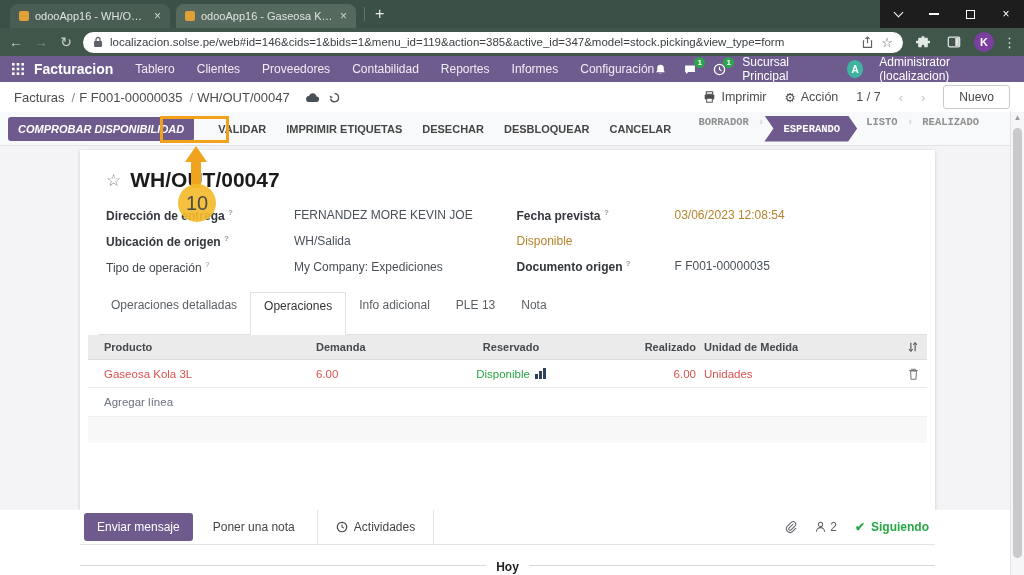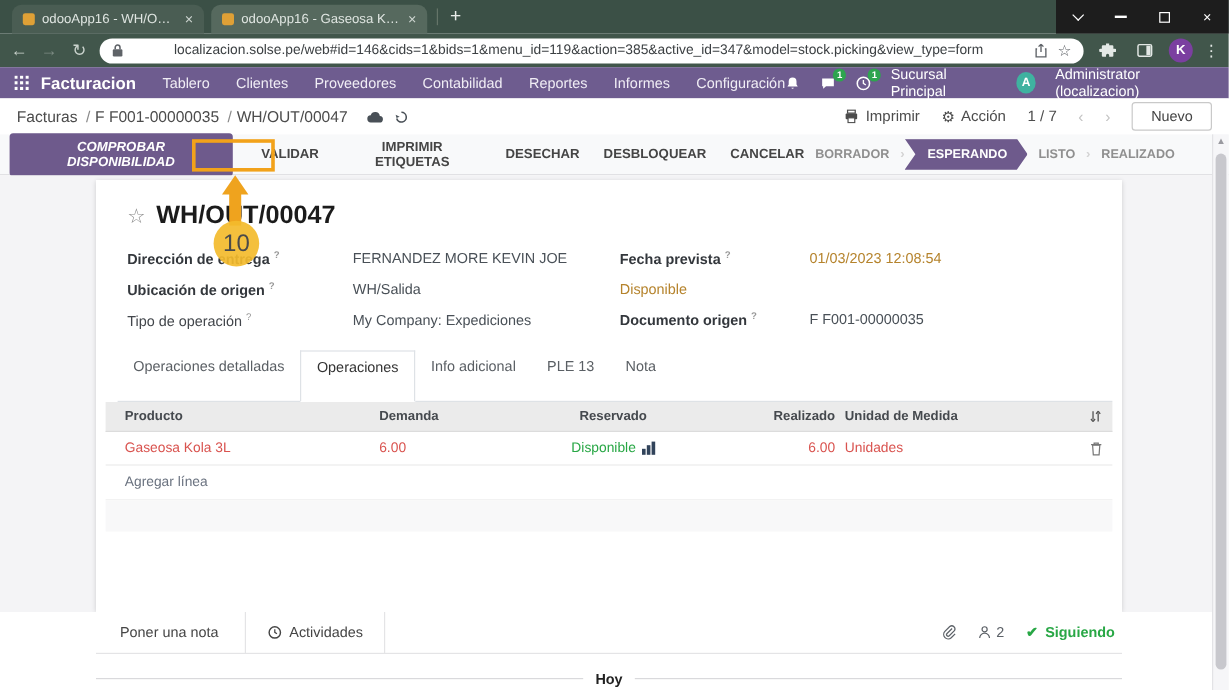--- a/index.html
+++ b/index.html
@@ -18,21 +18,21 @@
   .newtab { color:#e8ece9; font-size:16px; margin-left:10px; align-self:center; line-height:1; }
   .wincontrols { margin-left:auto; display:flex; height:28px; background:#1d1d1d; align-self:flex-start; }
   .winbtn { width:36px; display:flex; align-items:center; justify-content:center; color:#fff; font-size:12px; }
   .chev-down { width:7px; height:7px; border-right:1.5px solid #fff; border-bottom:1.5px solid #fff; transform:rotate(45deg); margin-top:-4px; }
   .min-glyph { width:10px; height:1.5px; background:#fff; }
   .restore-glyph { width:9px; height:9px; border:1.2px solid #fff; position:relative; }
 
   .toolbar { height:28px; background:#41564b; display:flex; align-items:center; padding:0 8px; gap:9px; }
   .navbtn { color:#c9d2cc; font-size:14px; width:16px; text-align:center; line-height:1; }
   .navbtn.dis { color:#7d8c83; }
-  .urlpill { flex:1; height:21px; background:#fff; border-radius:11px; display:flex; align-items:center; padding:0 10px; gap:7px; min-width:0;text-align:center; }
+  .urlpill { flex:1; height:21px; background:#fff; border-radius:11px; display:flex; align-items:center; padding:0 10px; gap:7px; min-width:0; }
   .url-text { font-size:11.5px; color:#3c4043; white-space:nowrap; overflow:hidden; flex:1; }
   .pill-ic { flex:0 0 auto; display:flex; align-items:center; color:#5f6368; }
   .star-glyph { font-size:13px; color:#5f6368; }
   .tb-ic { display:flex; align-items:center; justify-content:center; width:22px; color:#e3e8e5; }
   .avatar-k { width:20px; height:20px; border-radius:50%; background:#7b3fa0; color:#fff; font-size:11px; font-weight:bold; display:flex; align-items:center; justify-content:center; }
   .kebab { color:#e3e8e5; font-size:13px; }
 
   
   .odoo-nav { height:26px; background:#6e5c8f; display:flex; align-items:center; color:#fff; padding:0 12px; font-size:12px; }
   .apps-grid { margin-right:10px; display:flex; }
@@ -55,21 +55,21 @@
   .cp-act { display:flex; align-items:center; gap:5px; }
   .pager { color:#4c4c4c; }
   .pg-ar { color:#c3c3c3; font-size:13px; }
   .btn-new { background:#fff; border:1px solid #c9c9c9; border-radius:3px; padding:4px 15px; font-size:12px; color:#444; }
 
   
   .statusrow { height:34px; background:#f8f9fa; border-bottom:1px solid #e1e1e4; display:flex; align-items:center; padding:0 10px 0 8px; }
   .btn-primary { background:#6e5a8c; color:#fff; font-size:11px; font-weight:bold; padding:6px 10px; border-radius:3px; border:none;font-style:italic; }
   .btn-flat { color:#454545; font-size:11px; font-weight:bold; margin-left:20px; background:none; border:none; }
   .btn-flat.validar { margin-left:24px; }
-  .steps { margin-left:auto; display:flex; align-items:center; font-size:10.5px; color:#8f8f8f; font-weight:bold; margin-right:26px; }
+  .steps { margin-left:auto; display:flex; font-size:10.5px; color:#8f8f8f; font-weight:bold; margin-right:26px;font-family:Liberation Mono, monospace; }
   .step { padding:0 9px; }
   .step.active { background:#6e5a8c; color:#fff; padding:7px 17px 7px 19px; clip-path:polygon(0 0, calc(100% - 9px) 0, 100% 50%, calc(100% - 9px) 100%, 0 100%, 9px 50%); }
   .step-sep { color:#d4d4d4; font-size:11px; }
 
   
   .content { position:absolute; top:146px; left:0; right:0; bottom:0; background:#f4f4f6; }
   .sheet { position:absolute; left:80px; top:4px; width:855px; height:360px; background:#fff; box-shadow:0 1px 4px rgba(0,0,0,.16); padding:0 8px; }
   .title-row { padding:18px 0 0 18px; display:flex; align-items:center; gap:9px; }
   .star-toggle { font-size:17px; color:#8a8a8a; }
   .sheet-title { font-size:21px; font-weight:bold; color:#1b1b1b; }
@@ -321,21 +321,21 @@
           <span class="fvalue">WH/Salida</span>
         </div>
         <div class="frow">
           <span class="flabel"><span>Tipo de operación</span> <sup>?</sup></span>
           <span class="fvalue">My Company: Expediciones</span>
         </div>
       </div>
       <div class="fcol right">
         <div class="frow">
           <span class="flabel b"><span>Fecha prevista</span> <sup>?</sup></span>
-          <span class="fvalue amber">01/03/2023 12:08:54</span>
+          <span class="fvalue amber">03/06/2023 12:08:54</span>
         </div>
         <div class="frow">
           <span class="fvalue amber">Disponible</span>
         </div>
         <div class="frow">
           <span class="flabel b"><span>Documento origen</span> <sup>?</sup></span>
           <span class="fvalue">F F001-00000035</span>
         </div>
       </div>
     </div>
@@ -385,20 +385,21 @@
         </span>
       </div>
       <div class="add-line">Agregar línea</div>
       <div class="stripe"></div>
     </div>
   </div>
 
   <div class="chatter-wrap">
     <div class="chatter">
       <div class="chatter-bar">
+        <button class="btn-send">Enviar mensaje</button>
         <span class="log-note">Poner una nota</span>
         <span class="activities">
           <svg width="12" height="12" viewBox="0 0 16 16">
               <circle cx="8" cy="8" r="6.3" fill="none" stroke="#454545" stroke-width="1.6"></circle>
               <path d="M8 4.5V8l2.4 1.5" fill="none" stroke="#454545" stroke-width="1.4"></path>
             </svg>
           <span>Actividades</span>
         </span>
         <div class="chatter-right">
           <span>

